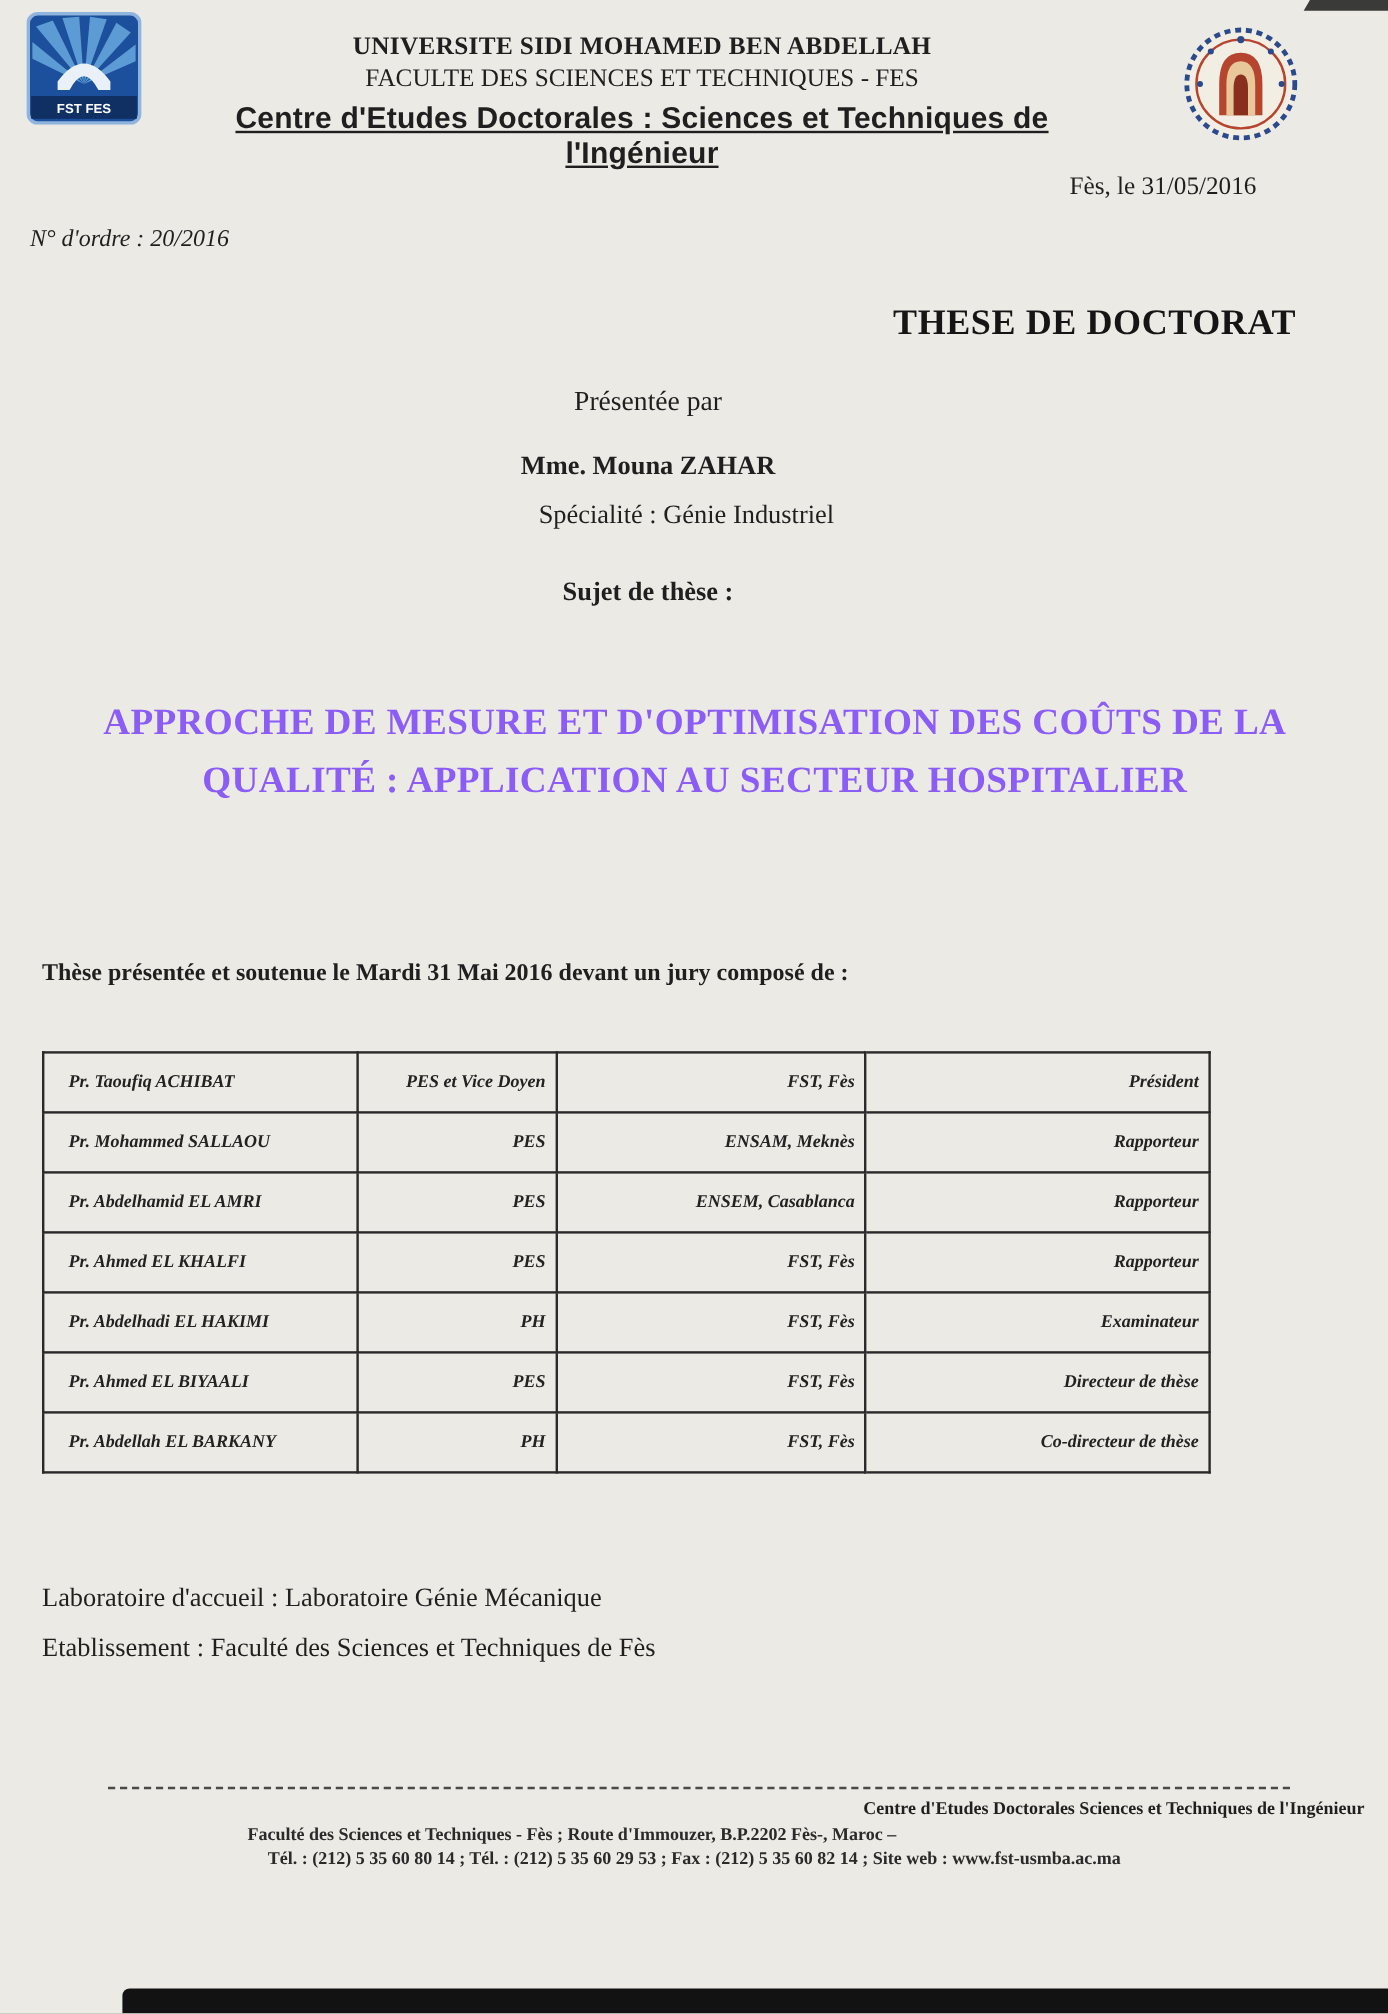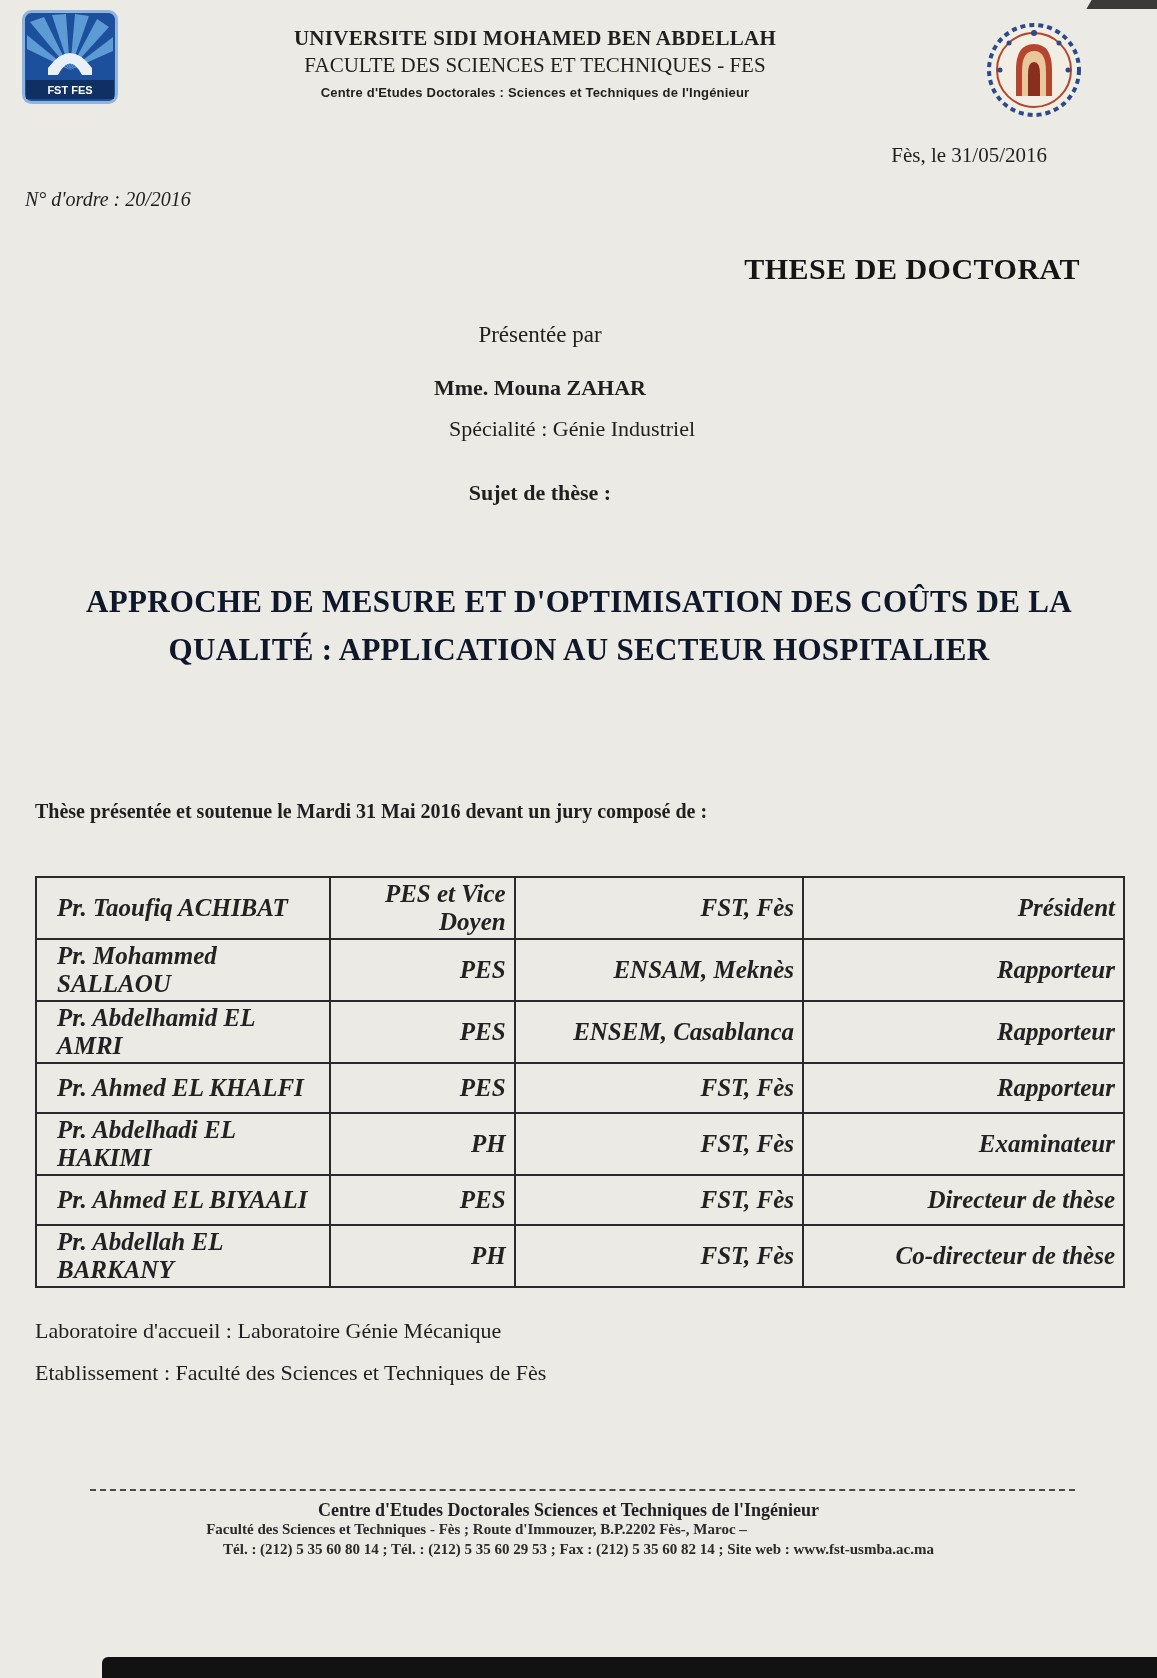--- a/index.html
+++ b/index.html
@@ -31,21 +31,22 @@
   .logo-left { position: absolute; top: 10px; left: 22px; }
   .logo-right { position: absolute; top: 16px; left: 985px; }
   .header-text {
     position: absolute; top: 26px; left: 140px; width: 790px;
     text-align: center;
   }
   .uni-line { font-size: 21px; font-weight: bold; letter-spacing: 0.3px; }
   .fac-line { font-size: 21px; font-weight: normal; margin-top: 2px; }
   .center-line {
     font-family: "Liberation Sans", sans-serif;
-    font-size: 13px; font-weight: bold;
+    font-size: 25px; font-weight: bold;
+    text-decoration: underline;
     margin-top: 7px;
     letter-spacing: 0.2px;
   }
   .date-line {
     position: absolute; top: 143px; right: 110px;
     font-size: 21px;
   }
   .order-line {
     position: absolute; top: 188px; left: 25px;
     font-size: 20px; font-style: italic;
@@ -69,30 +70,30 @@
     text-align: center; font-size: 22px; margin-left: 32px;
   }
   .subject-label {
     position: absolute; top: 480px; left: 0; width: 1080px;
     text-align: center; font-size: 22px; font-weight: bold;
   }
   .thesis-title {
     position: absolute; top: 578px; left: 48px; width: 1062px;
     text-align: center;
     font-size: 31px; font-weight: bold; line-height: 1.55;
-    color: #0f172a; letter-spacing: 0.3px;
+    color: #8b5cf6; letter-spacing: 0.3px;
   }
   .jury-intro {
     position: absolute; top: 800px; left: 35px; width: 1090px;
     font-size: 20px; font-weight: bold;
   }
   .jury-table {
-    position: absolute; top: 876px; left: 35px; width: 1090px;
+    position: absolute; top: 876px; left: 35px; width: 974px;
     border-collapse: collapse;
-    font-size: 25px; font-weight: bold; font-style: italic;
+    font-size: 15px; font-weight: bold; font-style: italic;
     color: #222;
   }
   .jury-table td {
     border: 2px solid #2a2a2a;
     height: 50px;
     text-align: right;
     vertical-align: middle;
     padding: 2px 8px;
   }
   .jury-table td.cell-left { text-align: left; padding-left: 20px; }
@@ -107,21 +108,21 @@
   .estab-line {
     position: absolute; top: 1360px; left: 35px;
     font-size: 22px;
   }
   .dashed-sep {
     position: absolute; top: 1489px; left: 90px; width: 985px;
     border-top: 2px dashed #4a4a48;
   }
   .footer-line1 {
     position: absolute; top: 1500px; left: 0; width: 1137px;
-    text-align: center; font-size: 18px; font-weight: bold;
+    text-align: right; font-size: 15px; font-weight: bold;
   }
   .footer-line2 {
     position: absolute; top: 1521px; left: 0; width: 953px;
     text-align: center; font-size: 15px; font-weight: bold; color: #2a2a2a;
   }
   .footer-line3 {
     position: absolute; top: 1541px; left: 0; width: 1157px;
     text-align: center; font-size: 15px; font-weight: bold; color: #2a2a2a;
   }
 </style>

